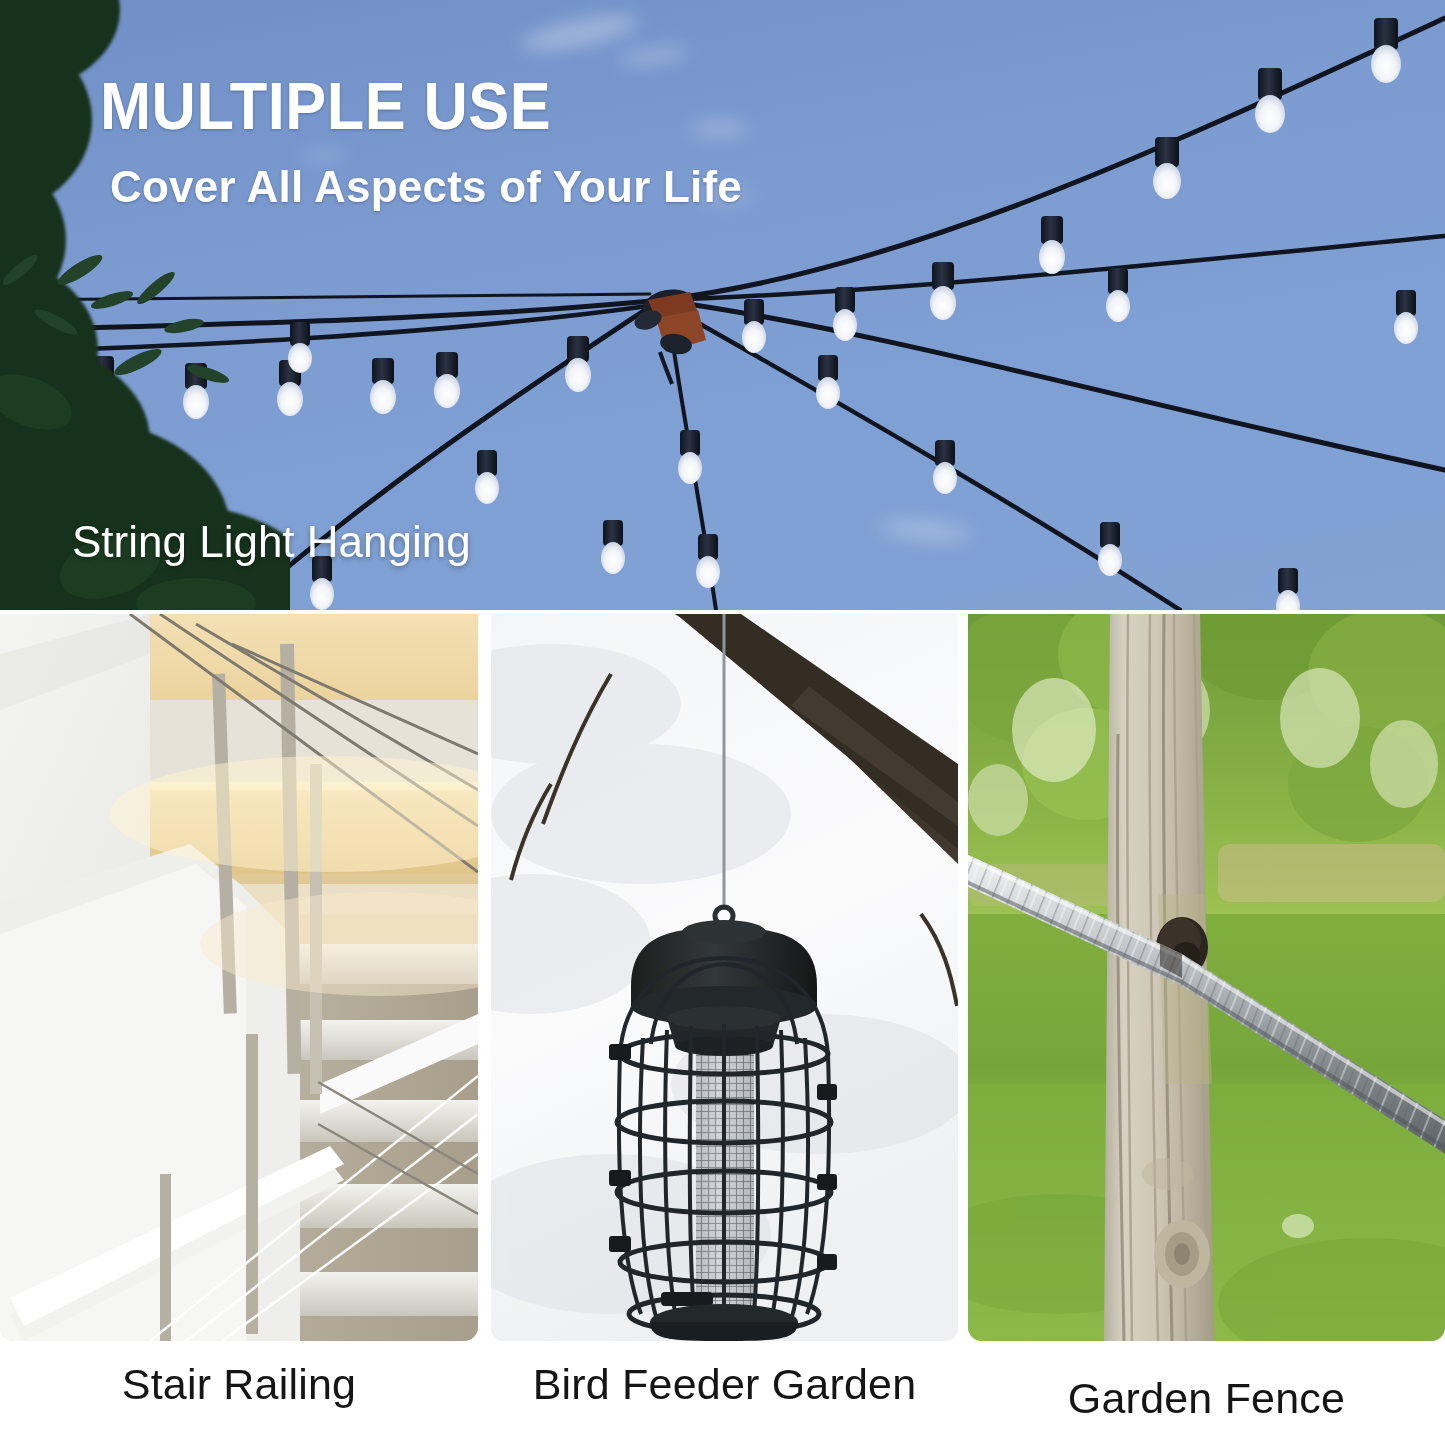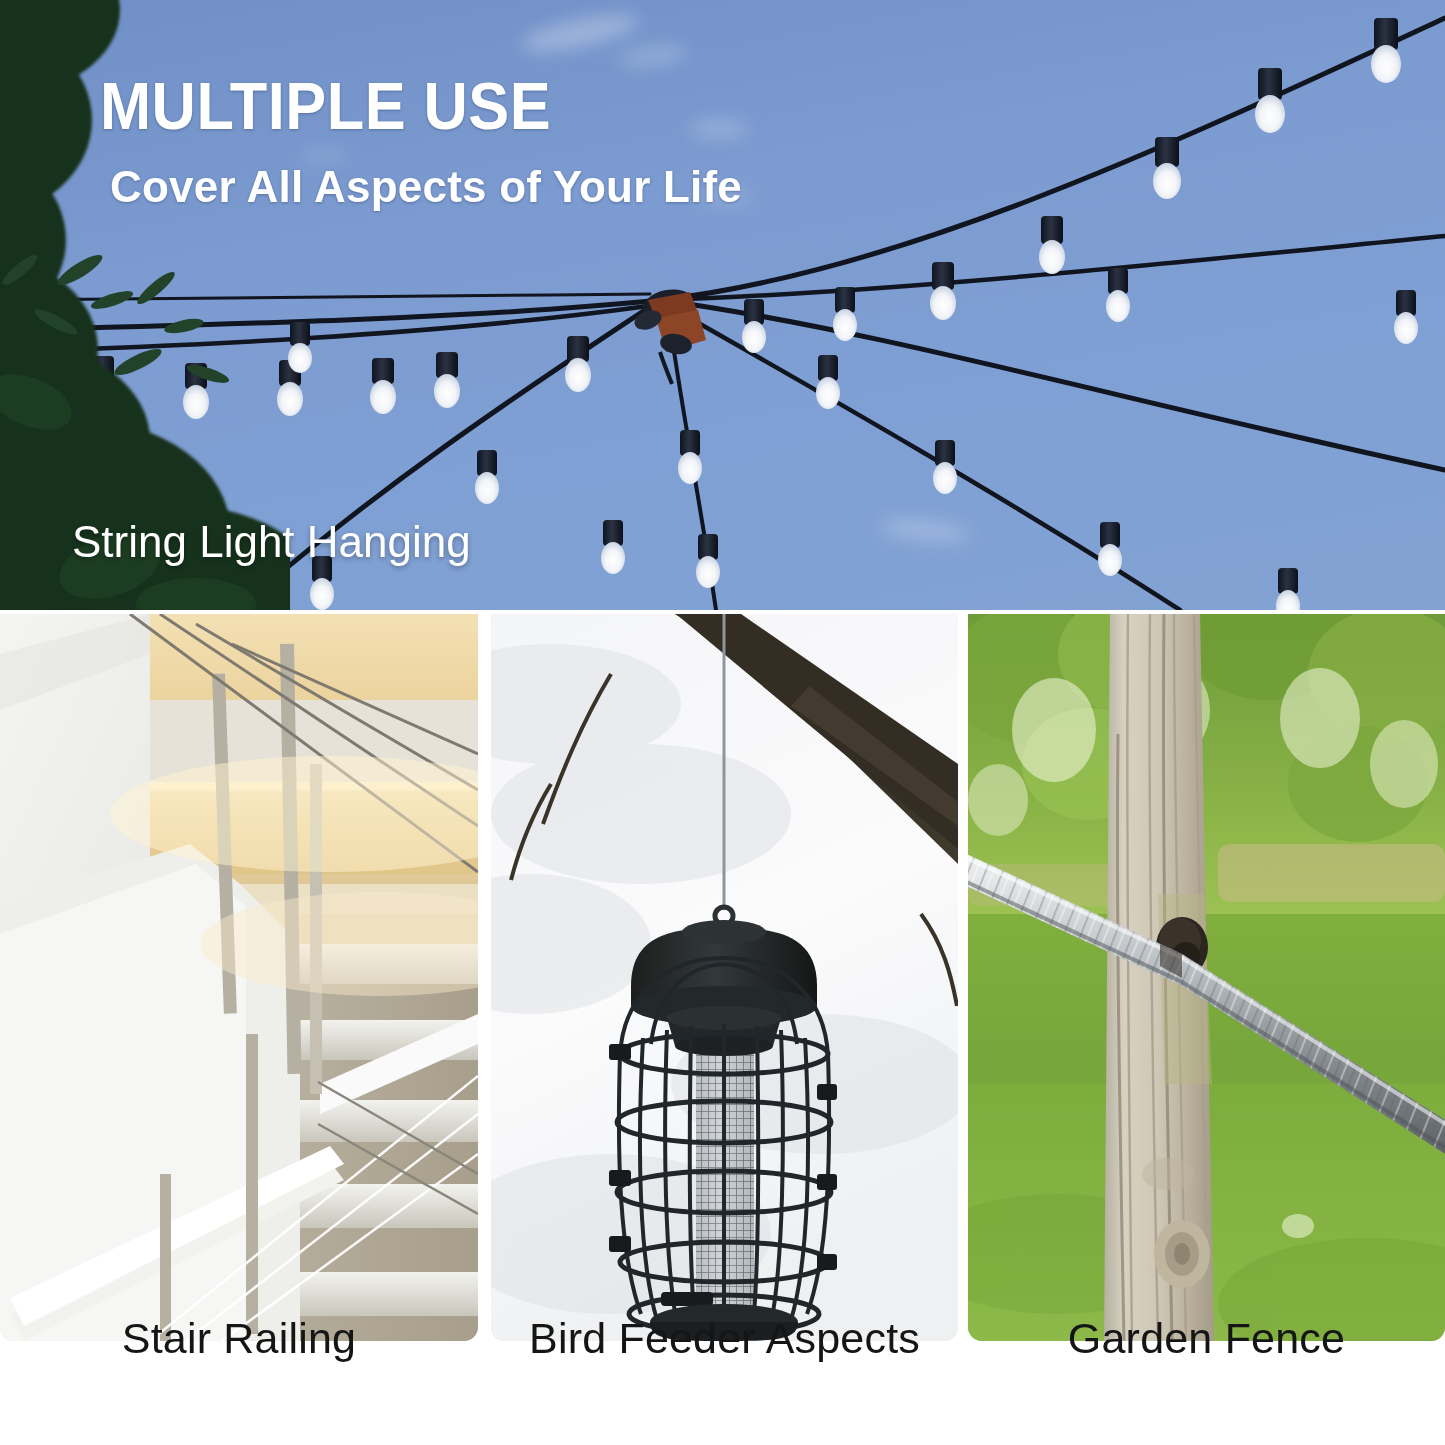--- a/index.html
+++ b/index.html
@@ -123,39 +123,39 @@
   .panel.p1 { left: 0px;   width: 478px; }
   .panel.p2 { left: 491px; width: 467px; }
   .panel.p3 { left: 968px; width: 477px; }
 
   .panel svg { display: block; }
 
   
   .captions {
     position: absolute;
     left: 0;
-    top: 1295px;
+    top: 1341px;
     width: 1445px;
     height: 104px;
   }
   .caption {
     position: absolute;
     top: 22px;
     color: #151515;
     font-family: "Liberation Sans", sans-serif;
     font-weight: normal;
     font-size: 43px;
     line-height: 1;
     letter-spacing: 0.2px;
     text-align: center;
     white-space: nowrap;
   }
   .caption.cap1 { left: 0px;   width: 478px; }
   .caption.cap2 { left: 491px; width: 467px; }
-  .caption.cap3 { left: 968px; width: 477px; }
+  .caption.cap3 { left: 968px; width: 477px; margin-top: 14px; }
 </style>
 </head>
 <body>
 
 <div class="page">
 
   <div class="hero">
 
     <div class="cloud c1"></div>
     <div class="cloud c2"></div>
@@ -646,17 +646,17 @@
           <path d="M-10,264 L214,368 L487,540" stroke="#4e5457" stroke-width="4" opacity=".5" fill="none"></path>
         </g>
 
         <path d="M192,330 L214,340 L214,364 L192,352 Z" fill="#2b2620" opacity=".55"></path>
       </svg>
     </div>
   </div>
 
   <div class="captions">
     <div class="caption cap1">Stair Railing</div>
-    <div class="caption cap2">Bird Feeder Aspects</div>
+    <div class="caption cap2">Bird Feeder Garden</div>
     <div class="caption cap3">Garden Fence</div>
   </div>
 
 </div>
 
 </body></html>

